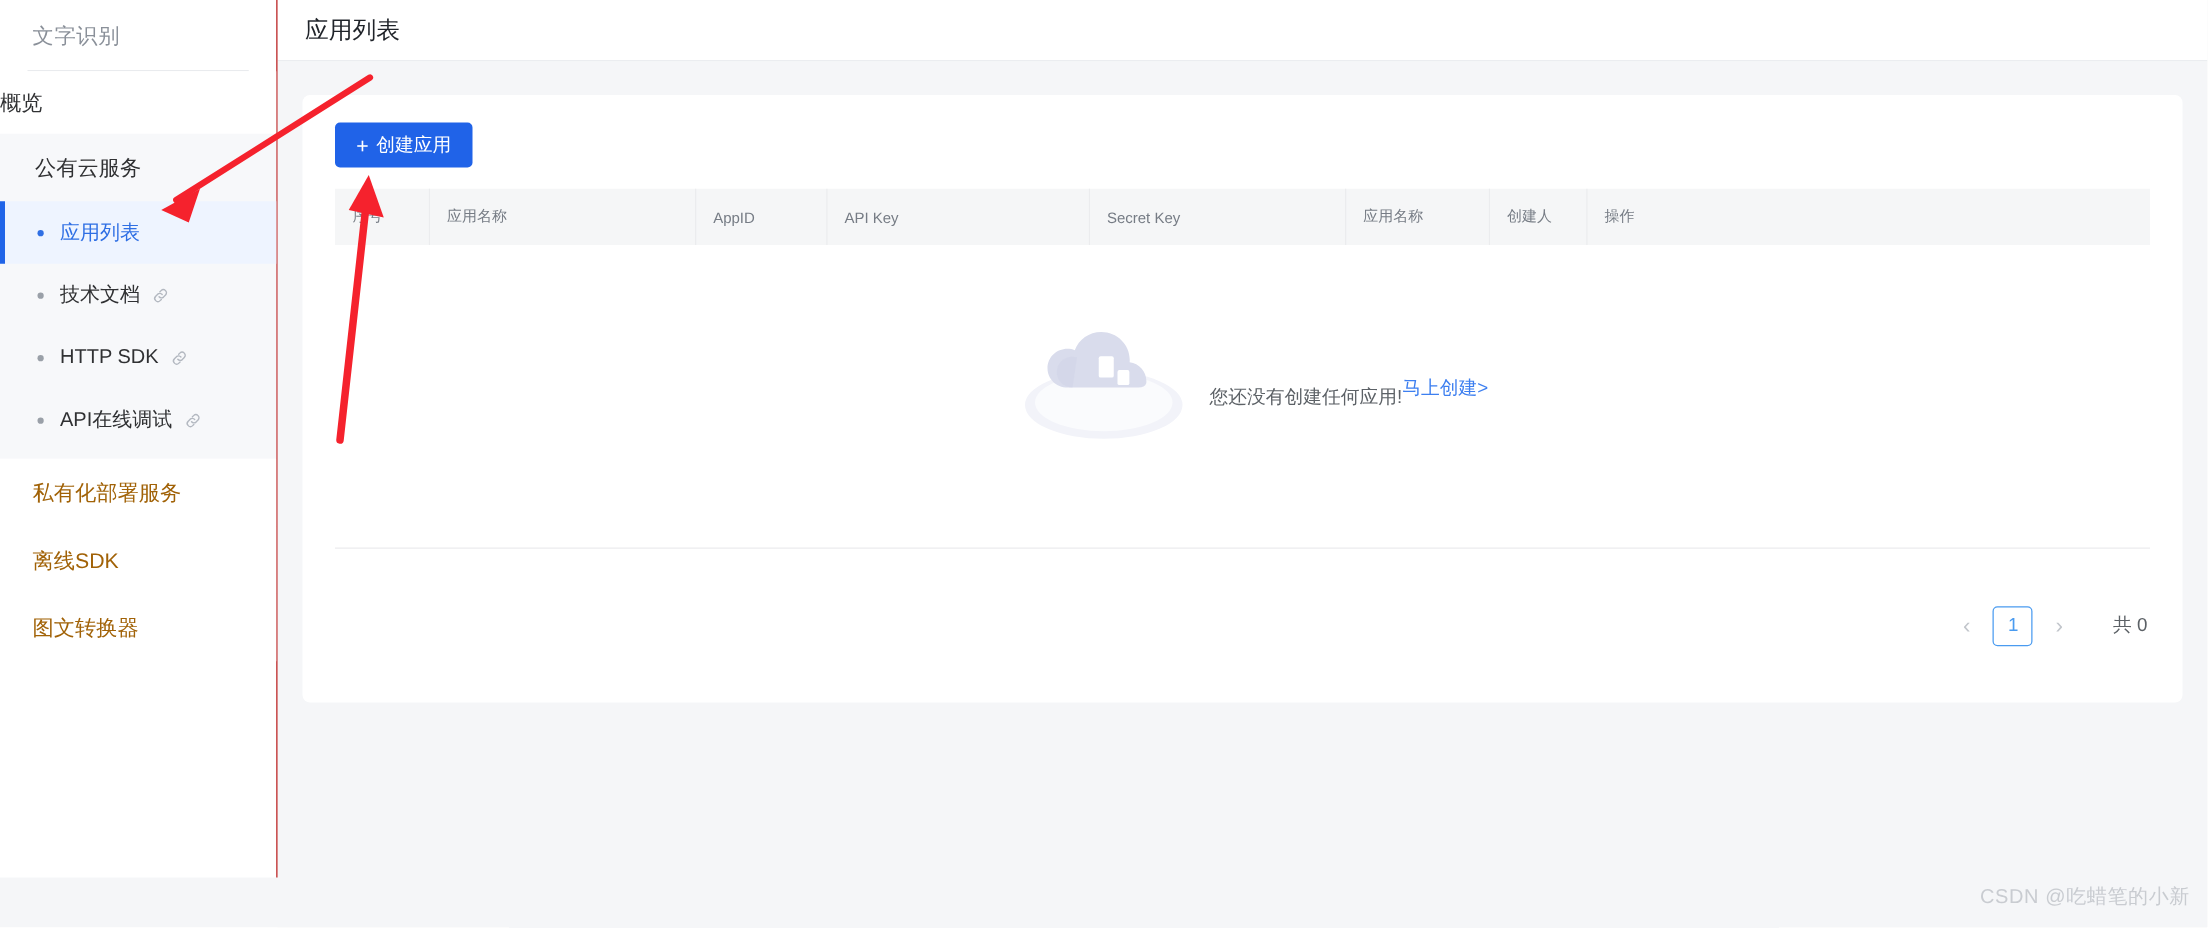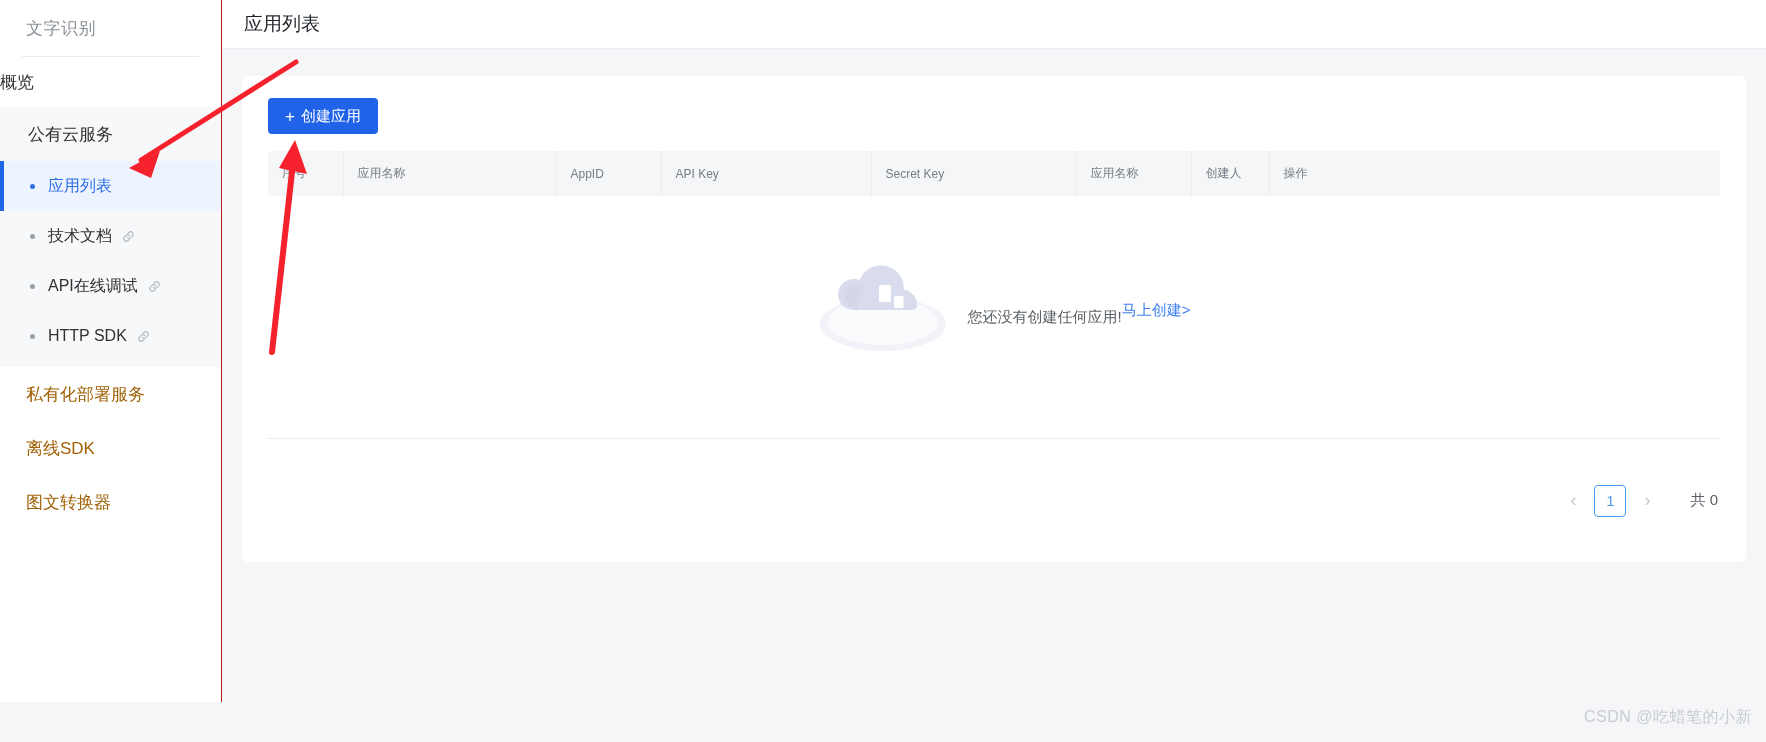--- a/index.html
+++ b/index.html
@@ -292,32 +292,32 @@
         <span class="link-icon">
           <svg width="15" height="15" viewBox="0 0 24 24" fill="none" stroke="currentColor" stroke-width="1.8" stroke-linecap="round">
             <path d="M10 13.5a4 4 0 0 0 5.7.4l2.6-2.6a4 4 0 0 0-5.7-5.7l-1.5 1.5"></path>
             <path d="M14 10.5a4 4 0 0 0-5.7-.4l-2.6 2.6a4 4 0 0 0 5.7 5.7l1.5-1.5"></path>
           </svg>
         </span>
       </div>
 
       <div class="sub-item">
         <span class="bullet"></span>
-        <span>API在线调试</span>
+        <span>HTTP SDK</span>
         <span class="link-icon">
           <svg width="15" height="15" viewBox="0 0 24 24" fill="none" stroke="currentColor" stroke-width="1.8" stroke-linecap="round">
             <path d="M10 13.5a4 4 0 0 0 5.7.4l2.6-2.6a4 4 0 0 0-5.7-5.7l-1.5 1.5"></path>
             <path d="M14 10.5a4 4 0 0 0-5.7-.4l-2.6 2.6a4 4 0 0 0 5.7 5.7l1.5-1.5"></path>
           </svg>
         </span>
       </div>
 
       <div class="sub-item">
         <span class="bullet"></span>
-        <span>HTTP SDK</span>
+        <span>API在线调试</span>
         <span class="link-icon">
           <svg width="15" height="15" viewBox="0 0 24 24" fill="none" stroke="currentColor" stroke-width="1.8" stroke-linecap="round">
             <path d="M10 13.5a4 4 0 0 0 5.7.4l2.6-2.6a4 4 0 0 0-5.7-5.7l-1.5 1.5"></path>
             <path d="M14 10.5a4 4 0 0 0-5.7-.4l-2.6 2.6a4 4 0 0 0 5.7 5.7l1.5-1.5"></path>
           </svg>
         </span>
       </div>
     </div>
 
     <div class="nav-bottom">

